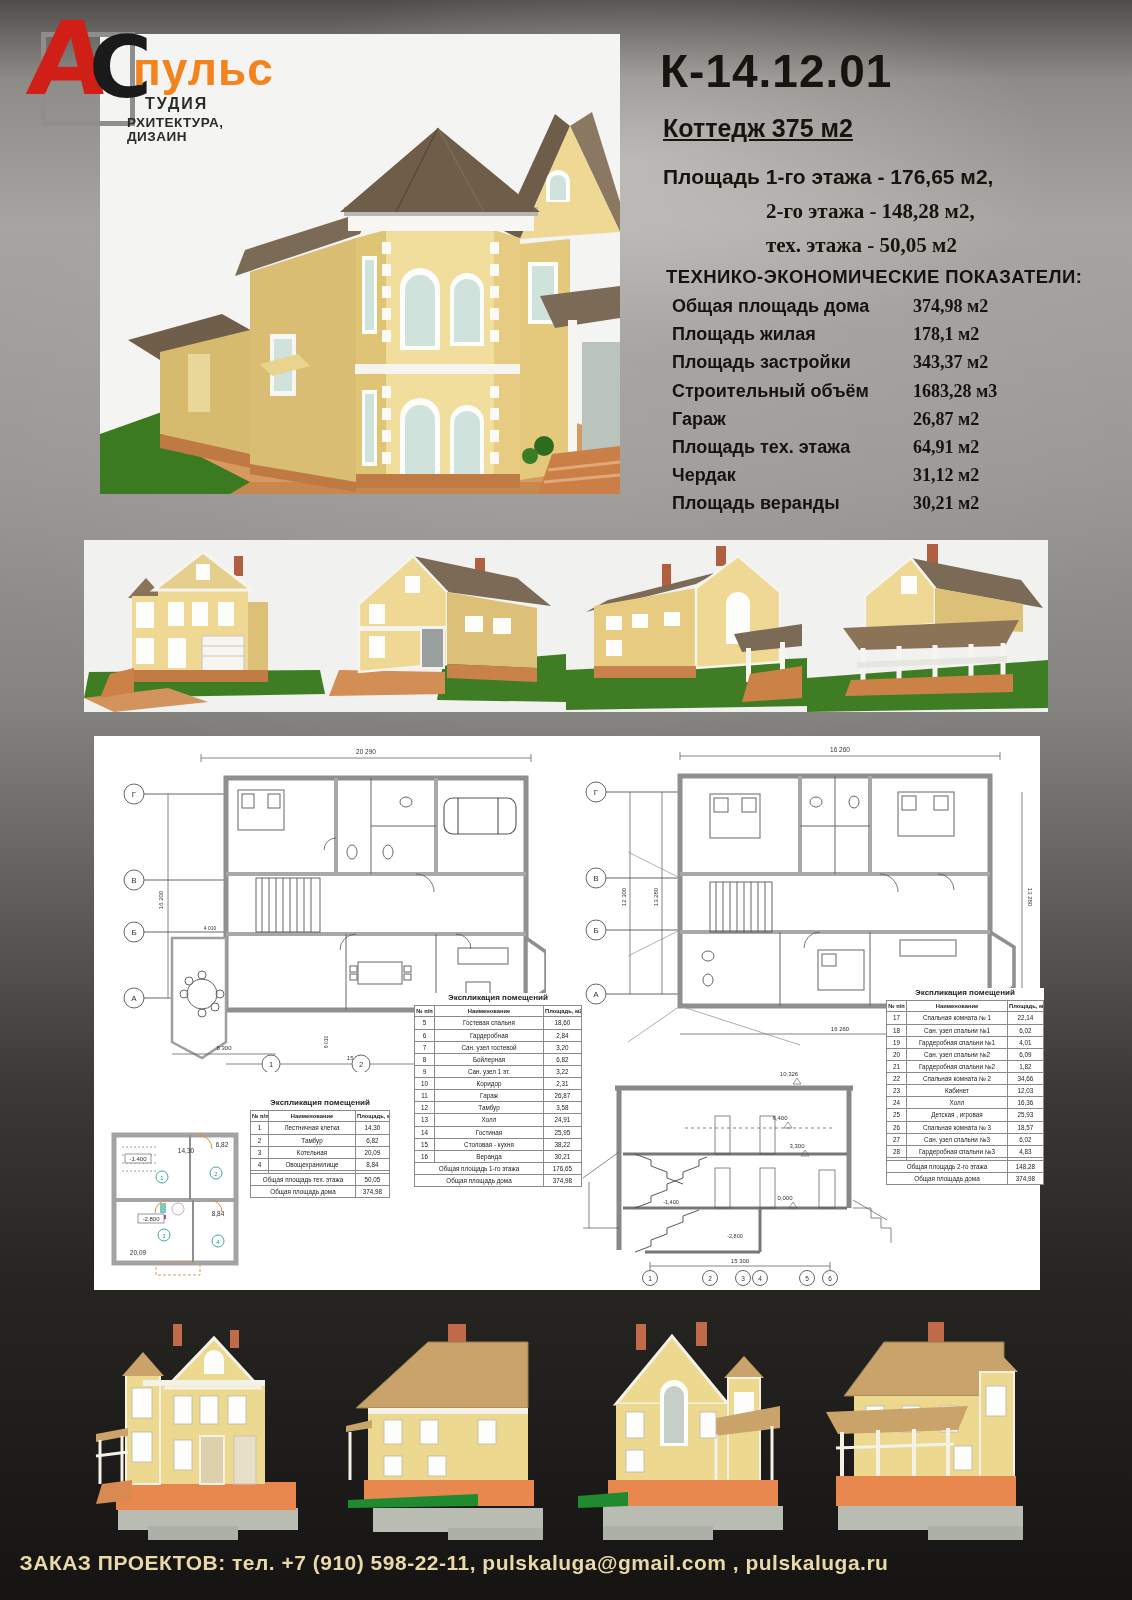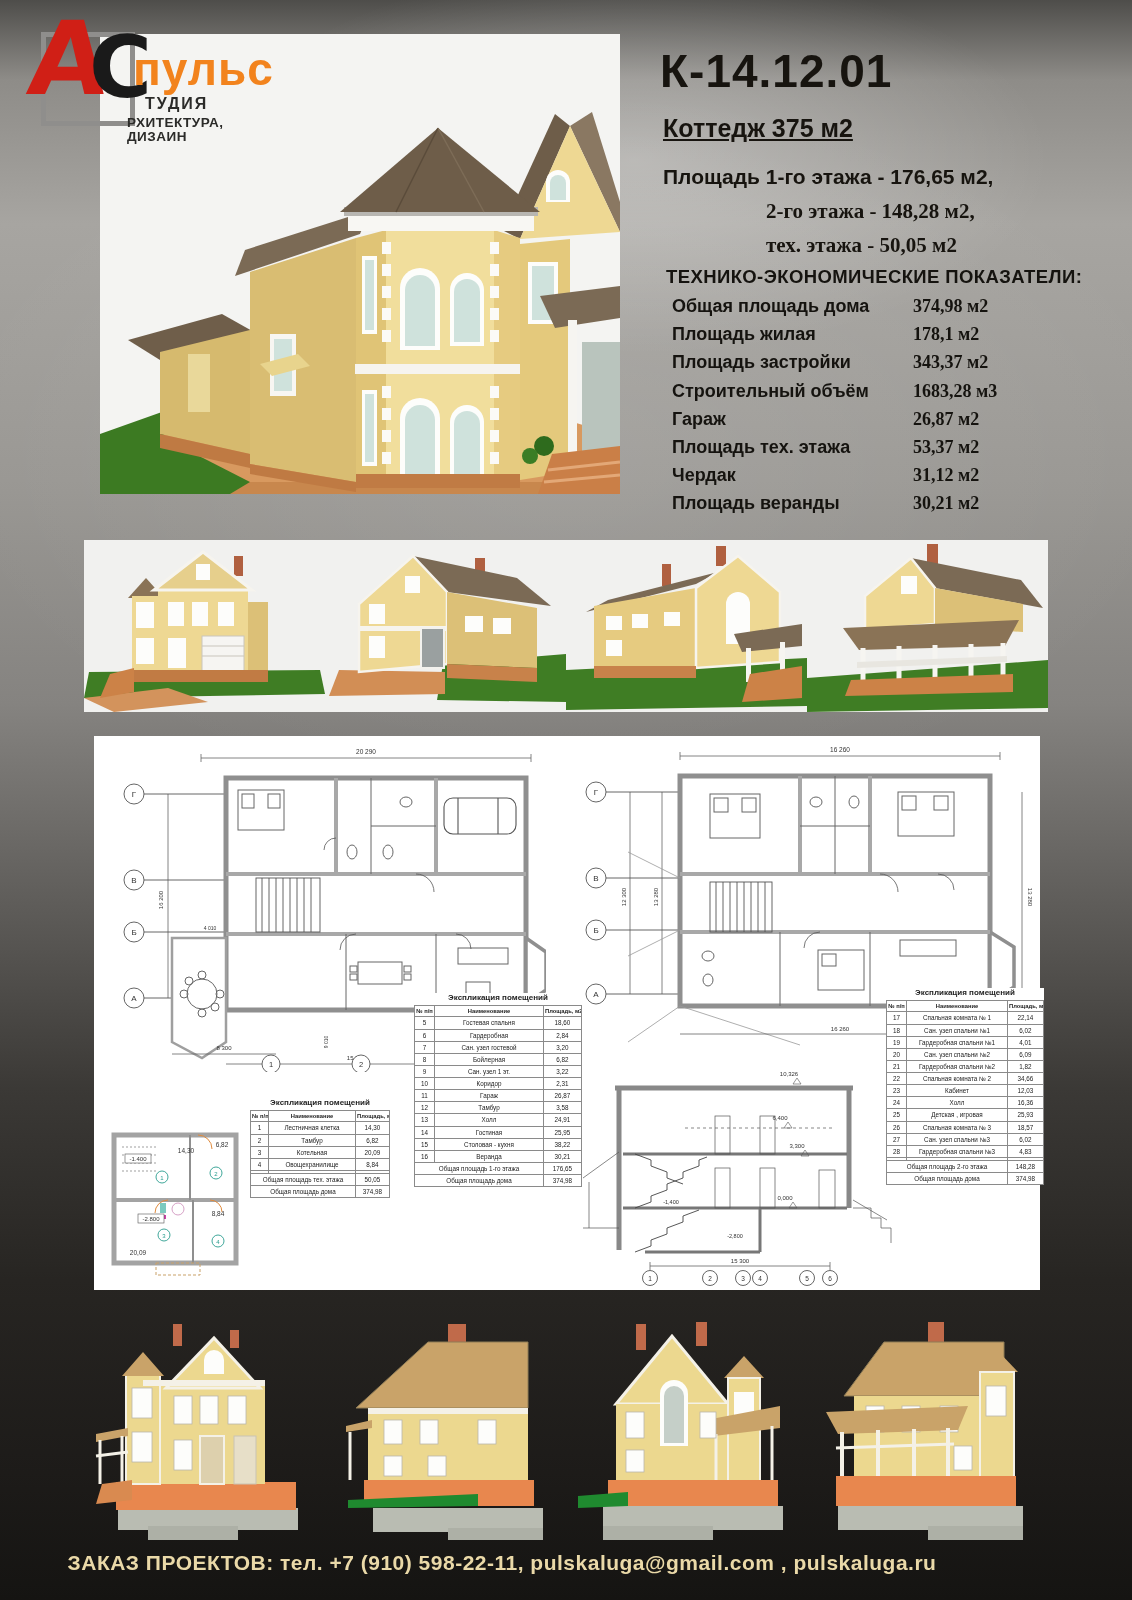--- a/index.html
+++ b/index.html
@@ -27,21 +27,21 @@
   .tep{position:absolute;left:672px;top:292px;width:368px;border-collapse:collapse;}
   .tep td{font:700 18px/28.2px "Liberation Sans",sans-serif;color:#15130f;padding:0;}
   .tep td:last-child{text-align:left;width:125px;padding-right:2px;font-family:Liberation Serif, serif;}
   
   .expl{position:absolute;background:#ffffff;}
   .expl .t{font:700 8px/10px "Liberation Sans",sans-serif;text-align:center;color:#222;margin-bottom:2px;}
   .expl table{border-collapse:collapse;width:100%;table-layout:fixed;}
   .expl th,.expl td{border:0.5px solid #8a8a8a;font:400 6.3px/1.45 "Liberation Sans",sans-serif;color:#222;padding:1px 1px;text-align:center;overflow:hidden;white-space:nowrap;}
   .expl th{font-weight:700;font-size:5.8px;}
   
-  .footer{position:absolute;left:0;top:1548px;width:908px;text-align:center;font:700 21px/30px "Liberation Sans",sans-serif;color:#ead9a8;letter-spacing:0.5px;padding-left:48px;}
+  .footer{position:absolute;left:0;top:1548px;width:908px;text-align:center;font:700 21px/30px "Liberation Sans",sans-serif;color:#ead9a8;letter-spacing:0.5px;}
   svg text{font-family:"Liberation Sans",sans-serif;}
   .views{position:absolute;left:84px;top:540px;width:964px;height:172px;background:#f1f1ef;display:flex;}
   .elevs{position:absolute;left:88px;top:1316px;width:960px;height:228px;display:flex;gap:10px;}
 </style>
 </head>
 <body>
 
 <div class="poster">
 
   <div class="panel" style="left:100px;top:34px;width:520px;height:460px;">
@@ -163,21 +163,21 @@
         <tr>
           <td>Строительный объём</td>
           <td>1683,28 м3</td>
         </tr>
         <tr>
           <td>Гараж</td>
           <td>26,87 м2</td>
         </tr>
         <tr>
           <td>Площадь тех. этажа</td>
-          <td>53,37 м2</td>
+          <td>64,91 м2</td>
         </tr>
         <tr>
           <td>Чердак</td>
           <td>31,12 м2</td>
         </tr>
         <tr>
           <td>Площадь веранды</td>
           <td>30,21 м2</td>
         </tr>
       </tbody>

